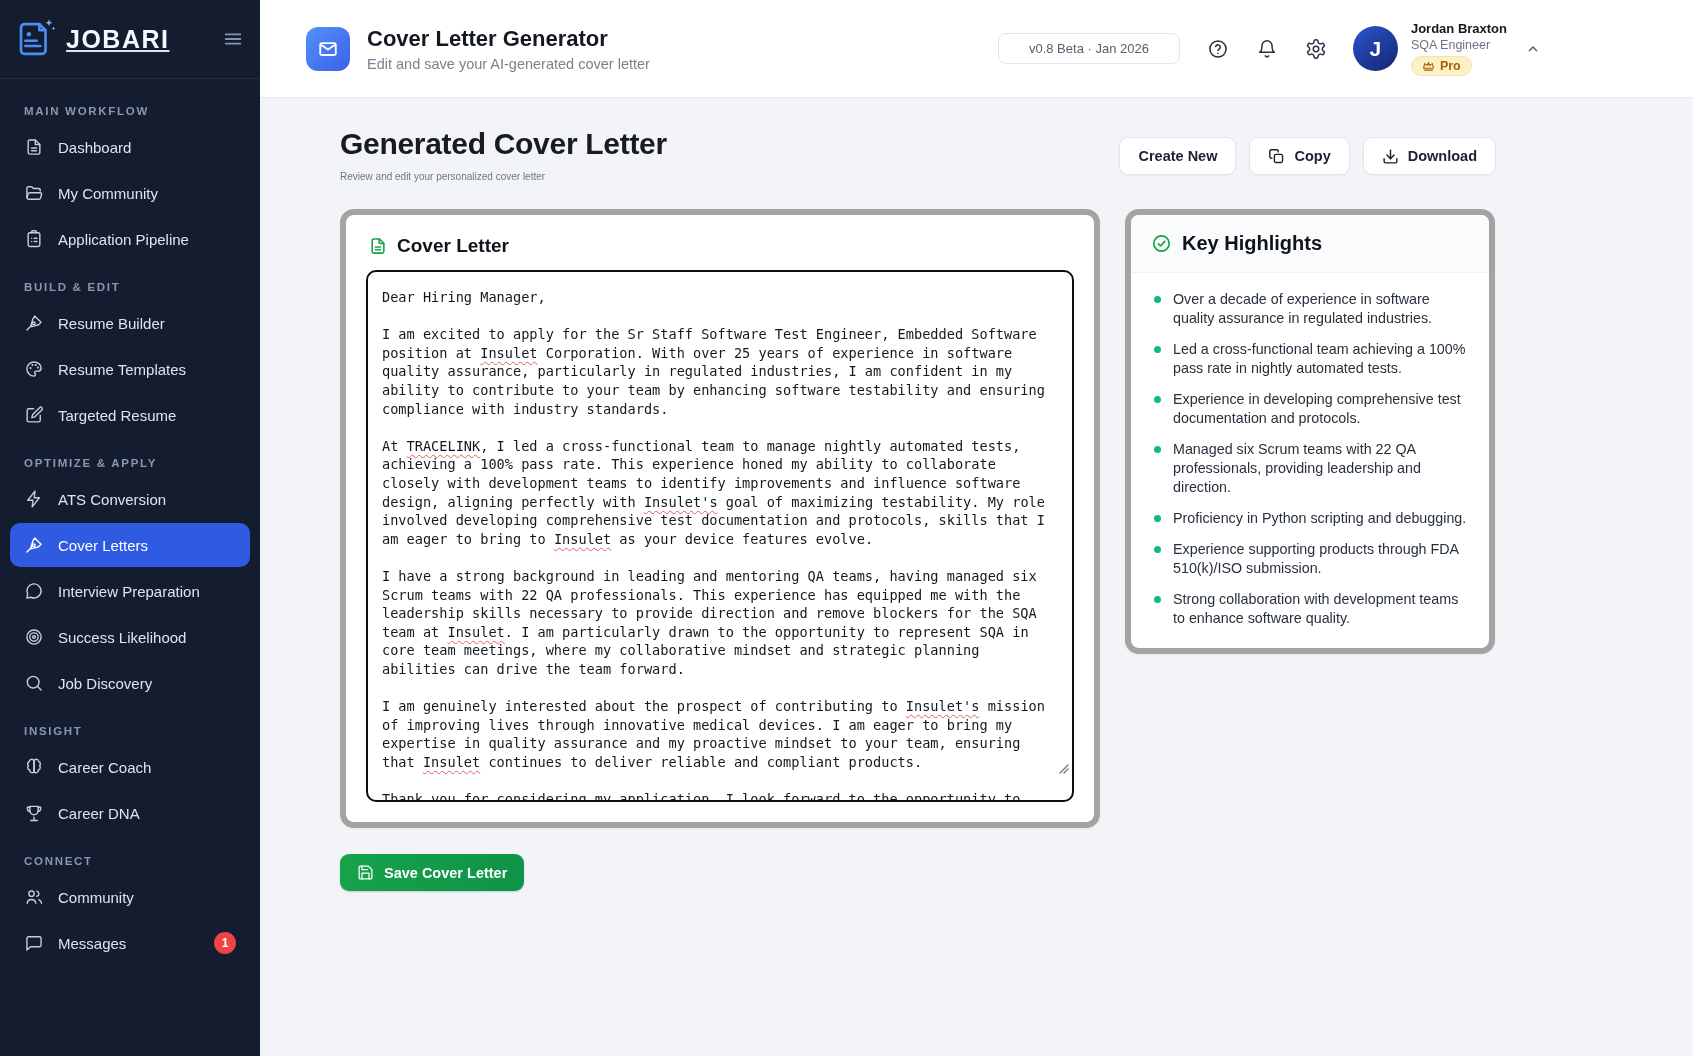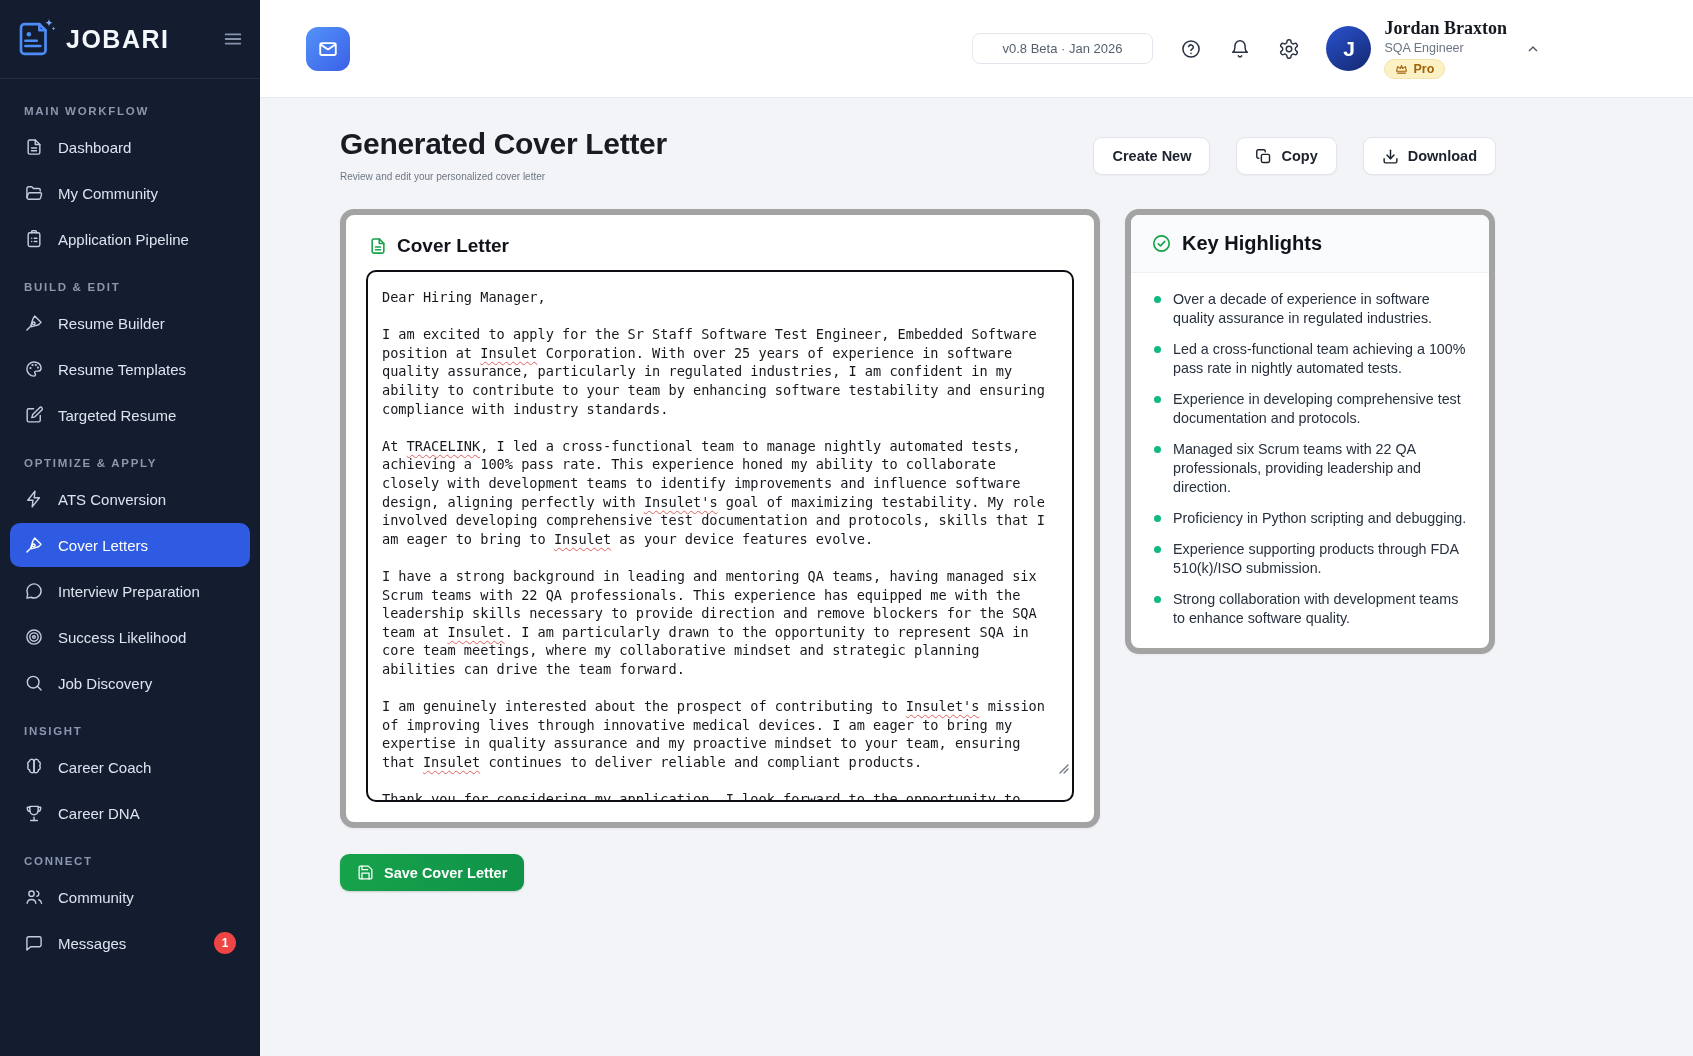--- a/index.html
+++ b/index.html
@@ -1,20 +1,20 @@
 <!DOCTYPE html>
 <html><head>
 <meta charset="utf-8">
 <style>
   * { margin:0; padding:0; box-sizing:border-box; }
   html,body { width:1693px; height:1056px; overflow:hidden; font-family:"Liberation Sans",sans-serif; background:#f2f4f7; }
 
   
   .sidebar { position:fixed; left:0; top:0; width:260px; height:1056px; background:#141c30; color:#dde4ef; z-index:10; }
-  .logo-row { height:79px; display:flex; align-items:center; gap:10px; padding:0 16px 0 14px; border-bottom:1px solid rgba(255,255,255,.08); }
+  .logo-row { height:79px; display:flex; align-items:center; gap:10px; padding:0 16px 0 14px; border-bottom:1px solid rgba(255,255,255,.08);text-decoration:underline; }
   .logo-mark { flex-shrink:0; }
   .logo-text { font-size:25px; font-weight:800; letter-spacing:1.5px; color:#f4f7fc; }
   .hamburger { margin-left:auto; color:#8593ab; background:none; border:none; cursor:pointer; display:flex; }
   .nav { padding:6px 0 0; }
   .section-label { margin:20px 24px 8px; font-size:11.5px; font-weight:700; letter-spacing:1.7px; color:#8ema; color:#8a97ae; }
   .nav-item { display:flex; align-items:center; gap:14px; height:44px; margin:2px 10px; padding:0 14px; border-radius:10px; font-size:15px; color:#dde4ef; cursor:pointer; position:relative; }
   .nav-item .ic { color:#c3cddd; }
   .nav-item.active { background:#2e5be2; color:#fff; }
   .nav-item.active .ic { color:#fff; }
   .nav-badge { margin-left:auto; width:22px; height:22px; border-radius:50%; background:#ef4444; color:#fff; font-size:12px; font-weight:700; display:flex; align-items:center; justify-content:center; }
@@ -25,31 +25,31 @@
   .app-icon { width:44px; height:44px; border-radius:12px; background:linear-gradient(135deg,#5393f8,#3c5fe8); display:flex; align-items:center; justify-content:center; color:#fff; flex-shrink:0; }
   .topbar-titles { margin-left:17px; }
   .topbar-title { font-size:22px; font-weight:700; color:#14181f; }
   .topbar-sub { font-size:14.5px; color:#78828f; margin-top:4px; }
   .topbar-right { margin-left:auto; display:flex; align-items:center; }
   .version-pill { border:1px solid #e3e6ec; border-radius:8px; padding:7px 30px; font-size:13px; color:#565f6d; background:#fff; white-space:nowrap; }
   .icon-btn { background:none; border:none; cursor:pointer; color:#2a3342; display:flex; margin-left:27px; }
   .user-menu { display:flex; align-items:center; margin-left:26px; cursor:pointer; }
   .avatar { width:45px; height:45px; border-radius:50%; background:linear-gradient(145deg,#2a53d0,#14276f); color:#fff; font-size:21px; font-weight:700; display:flex; align-items:center; justify-content:center; font-family:"Liberation Sans",sans-serif; }
   .user-info { margin-left:13px; }
-  .user-name { font-size:18px; font-weight:700; color:#14181f;font-family:Liberation Serif, serif; }
+  .user-name { font-size:13px; font-weight:700; color:#14181f; }
   .user-role { font-size:12.5px; color:#6b7583; margin-top:2px; }
   .pro-badge { display:inline-flex; align-items:center; gap:5px; margin-top:4px; background:#fcf0c5; border:1px solid #f3e3ac; border-radius:999px; padding:2px 10px; font-size:12.5px; font-weight:700; color:#a16207; }
   .chev { color:#4b5563; margin-left:18px; }
 
   
   .content { margin-left:80px; width:1156px; padding-top:29px; }
   .page-head { display:flex; justify-content:space-between; align-items:flex-start; }
   .page-title { font-size:30px; font-weight:800; color:#181b21; letter-spacing:-.3px; }
   .page-sub { font-size:10px; color:#6e7785; margin-top:10px; }
-  .actions { display:flex; gap:26px; margin-top:10px; }
+  .actions { display:flex; gap:13px; margin-top:10px; }
   .btn { display:inline-flex; align-items:center; gap:9px; height:38px; padding:0 18px; background:#fff; border:1px solid #e2e5eb; border-radius:9px; font-size:14.5px; font-weight:600; color:#1b222d; cursor:pointer; box-shadow:0 1px 2px rgba(16,24,40,.04); font-family:"Liberation Sans",sans-serif; }
 
   .cards { display:flex; gap:25px; margin-top:27px; align-items:flex-start; }
   .card { background:#fff; border:6px solid #a3a3a3; border-radius:14px; box-shadow:0 1px 3px rgba(16,24,40,.05); }
   .letter-card { width:760px; padding:16px 20px 20px; }
   .card-title-row { display:flex; align-items:center; gap:9px; margin:4px 0 13px 2px; font-size:19px; font-weight:700; color:#10131a; }
   .green { color:#16a34a; }
   .letter-box { position:relative; border:2px solid #0c0e13; border-radius:10px; background:#fff; height:532px; padding:16px 14px; font-family:"DejaVu Sans Mono","Liberation Mono",monospace; font-size:13.6px; line-height:18.6px; color:#16181d; white-space:pre-wrap; overflow:hidden; cursor:text; }
   .squiggle { text-decoration:underline; text-decoration-style:wavy; text-decoration-color:#e06060; text-decoration-thickness:1px; text-underline-offset:3px; }
   .resize-grip { position:absolute; right:3px; bottom:3px; color:#737b86; cursor:nwse-resize; }
@@ -211,20 +211,24 @@
   </nav>
 </aside>
 
 <div class="main">
   <header class="topbar">
     <div class="app-icon">
       <svg class="ic" viewBox="0 0 24 24" style="width:22px;height:22px;stroke-width:2">
           <rect x="3.5" y="5.5" width="17" height="13" rx="2"></rect>
           <path d="m4.5 7.5 7.5 5 7.5-5"></path>
         </svg>
+    </div>
+    <div class="topbar-titles">
+      <div class="topbar-title">Cover Letter Generator</div>
+      <div class="topbar-sub">Edit and save your AI-generated cover letter</div>
     </div>
     <div class="topbar-right">
       <div class="version-pill">v0.8 Beta · Jan 2026</div>
       <button class="icon-btn">
         <svg class="ic" viewBox="0 0 24 24" style="width:22px;height:22px">
             <circle cx="12" cy="12" r="8.8"></circle>
             <path d="M9.4 9.2a2.7 2.7 0 0 1 5.2.9c0 1.8-2.6 2.1-2.6 3.4"></path>
             <path d="M12 16.8h.01"></path>
           </svg>
       </button>

